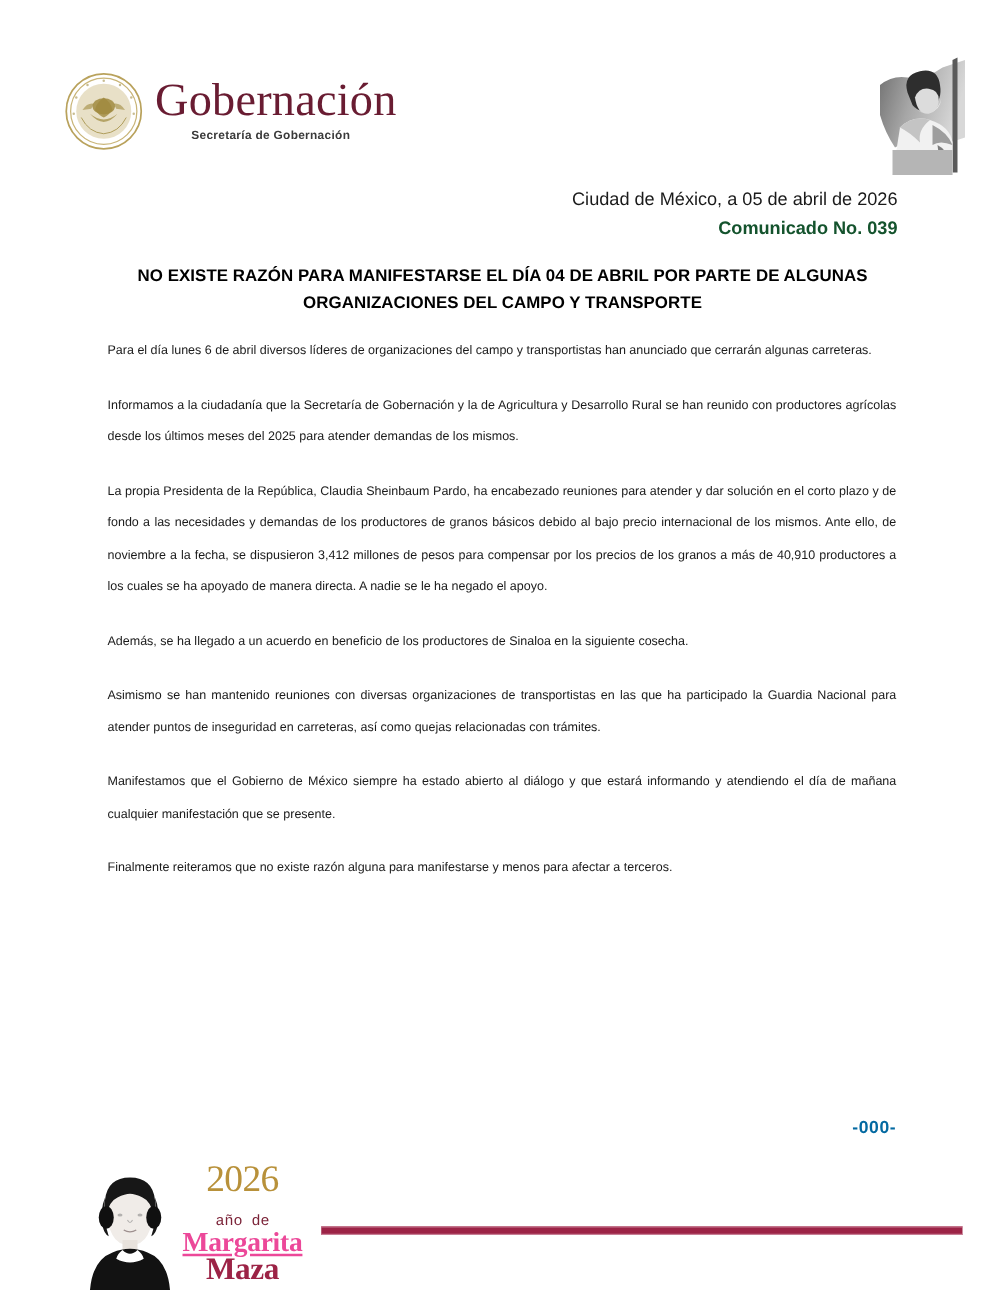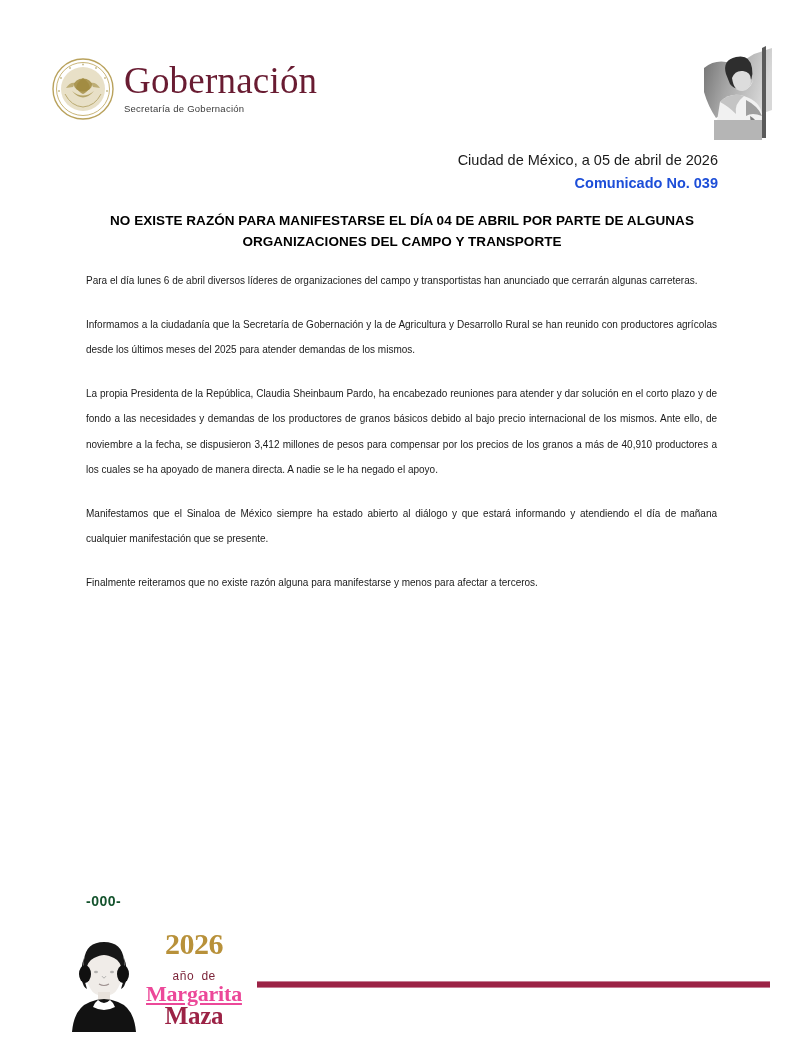--- a/index.html
+++ b/index.html
@@ -48,24 +48,25 @@
   .brand-title {
     font-family: "Liberation Serif", serif;
     font-size: 37px;
     line-height: 38px;
     color: #691c32;
     letter-spacing: 0.2px;
     font-weight: 400;
   }
   .brand-sub {
     font-size: 9.5px;
-    font-weight: normal;
+    font-weight: bold;
     color: #3a3a3a;
     letter-spacing: 0.25px;
     margin-top: 3px;
+    margin-left: 29px;
   }
 
   .flag-img {
     position: absolute;
     left: 690px;
     top: 42px;
     width: 96px;
     height: 98px;
   }
 
@@ -78,21 +79,21 @@
     text-align: right;
   }
   .dateline-city {
     font-size: 14.5px;
     color: #1a1a1a;
     line-height: 21px;
   }
   .dateline-num {
     font-size: 14.5px;
     font-weight: bold;
-    color: #1d4ed8;
+    color: #14532d;
     line-height: 21px;
     margin-top: 2px;
   }
 
   
   .doc-title {
     position: absolute;
     left: 84px;
     top: 210px;
     width: 636px;
@@ -118,24 +119,24 @@
     color: #1a1a1a;
     margin: 0 0 18px 0;
   }
   .para:last-child { margin-bottom: 0; }
 
   .closing-mark {
     position: absolute;
     left: 86px;
     top: 893px;
     width: 631px;
-    text-align: left;
+    text-align: right;
     font-size: 14px;
     font-weight: bold;
-    color: #14532d;
+    color: #0369a1;
     letter-spacing: 0.5px;
   }
 
   
   .footer {
     position: absolute;
     left: 0;
     bottom: 0;
     width: 800px;
     height: 125px;
@@ -156,21 +157,21 @@
   }
   .commem {
     margin-left: 6px;
     padding-bottom: 4px;
     text-align: center;
     line-height: 1;
   }
   .commem-year {
     font-family: "Liberation Serif", serif;
     font-size: 30px;
-    font-weight: bold;
+    font-weight: normal;
     color: #b8913a;
     letter-spacing: -0.5px;
     line-height: 30px;
   }
   .commem-of {
     font-family: Liberation Mono, monospace;
     font-size: 12px;
     color: #7b2338;
     line-height: 14px;
     margin-top: 11px;
@@ -272,21 +273,23 @@
     <div class="dateline-city">Ciudad de México, a 05 de abril de 2026</div>
     <div class="dateline-num">Comunicado No. 039</div>
   </div>
 
   <div class="doc-title">NO EXISTE RAZÓN PARA MANIFESTARSE EL DÍA 04 DE ABRIL POR PARTE DE ALGUNAS ORGANIZACIONES DEL CAMPO Y TRANSPORTE</div>
 
   <div class="body-copy">
     <p class="para">Para el día lunes 6 de abril diversos líderes de organizaciones del campo y transportistas han anunciado que cerrarán algunas carreteras.</p>
     <p class="para">Informamos a la ciudadanía que la Secretaría de Gobernación y la de Agricultura y Desarrollo Rural se han reunido con productores agrícolas desde los últimos meses del 2025 para atender demandas de los mismos.</p>
     <p class="para">La propia Presidenta de la República, Claudia Sheinbaum Pardo, ha encabezado reuniones para atender y dar solución en el corto plazo y de fondo a las necesidades y demandas de los productores de granos básicos debido al bajo precio internacional de los mismos. Ante ello, de noviembre a la fecha, se dispusieron 3,412 millones de pesos para compensar por los precios de los granos a más de 40,910 productores a los cuales se ha apoyado de manera directa. A nadie se le ha negado el apoyo.</p>
-    <p class="para">Manifestamos que el Sinaloa de México siempre ha estado abierto al diálogo y que estará informando y atendiendo el día de mañana cualquier manifestación que se presente.</p>
+    <p class="para">Además, se ha llegado a un acuerdo en beneficio de los productores de Sinaloa en la siguiente cosecha.</p>
+    <p class="para">Asimismo se han mantenido reuniones con diversas organizaciones de transportistas en las que ha participado la Guardia Nacional para atender puntos de inseguridad en carreteras, así como quejas relacionadas con trámites.</p>
+    <p class="para">Manifestamos que el Gobierno de México siempre ha estado abierto al diálogo y que estará informando y atendiendo el día de mañana cualquier manifestación que se presente.</p>
     <p class="para">Finalmente reiteramos que no existe razón alguna para manifestarse y menos para afectar a terceros.</p>
   </div>
 
   <div class="closing-mark">-000-</div>
 
   <div class="footer">
     <div class="footer-logo">
       <div class="portrait">
         <svg viewBox="0 0 72 98" width="72" height="98" aria-hidden="true">
           <rect x="0" y="0" width="72" height="98" fill="#ffffff"></rect>

